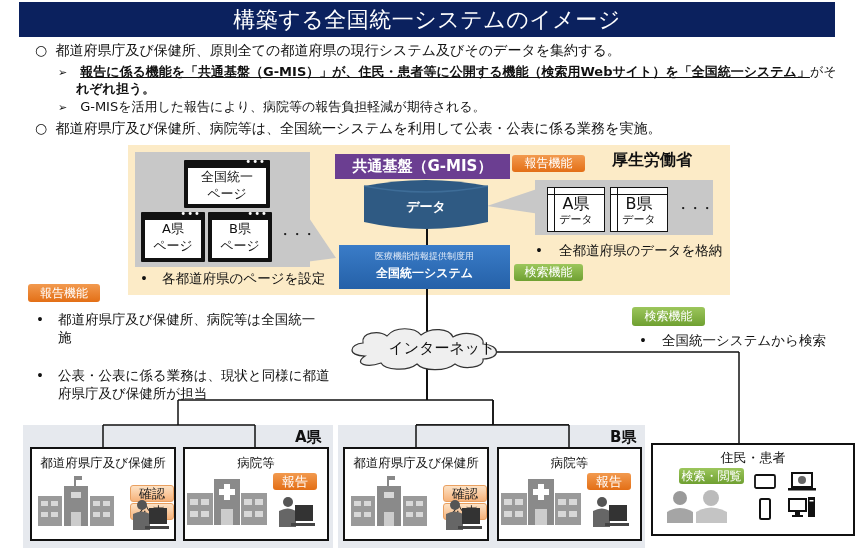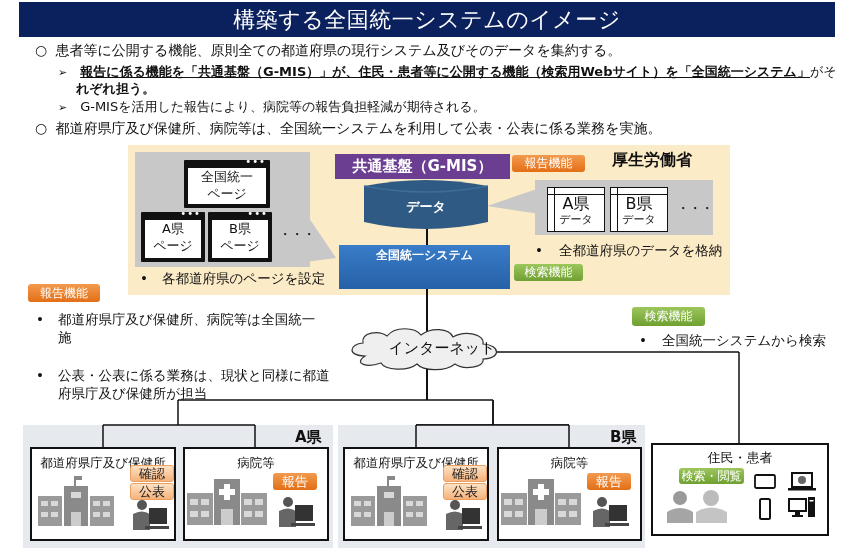--- a/index.html
+++ b/index.html
@@ -22,31 +22,31 @@
   .bluebox{left:339px;top:245px;width:171px;height:44px;background:linear-gradient(#3a7cc8,#2561a8);color:#fff;text-align:center;}
   .bluebox .sub{font-size:9px;line-height:13px;margin-top:5px;color:#dfe9f7;}
   .bluebox .main{font-size:12px;font-weight:bold;line-height:20px;}
   .dtable{background:#fff;border:1.5px solid #111;text-align:center;}
   .dtable .big{font-size:16px;line-height:19px;margin-top:6px;}
   .dtable .small{font-size:11px;line-height:13px;}
   .region{background:#e6e9ee;}
   .wbox{background:#fff;border:2px solid #111;box-sizing:border-box;padding-left:18px;}
   .wbox .h{position:absolute;left:0;right:0;top:6px;text-align:center;font-size:12.5px;}
   .pref-label{font-weight:bold;font-size:15px;}
-  .small-badge{border-radius:3px;font-size:13px;line-height:15px;text-align:center;color:#222;background:linear-gradient(#fde2c5,#f6b27a);border:1px solid #e9a061;}
+  .small-badge{border-radius:3px;font-size:13px;line-height:15px;text-align:center;color:#222;background:linear-gradient(#fde2c5,#f6b27a);border:1px solid #e9a061;margin-top:20px;}
   .txt13{font-size:13.5px;line-height:18px;}
 </style>
 </head>
 <body>
 
 <div class="abs title-bar">構築する全国統一システムのイメージ</div>
 
 <div class="abs line" style="left:35px;top:41px;">
   <span class="circ">○</span>
-  <span>患者等に公開する機能、原則全ての都道府県の現行システム及びそのデータを集約する。</span>
+  <span>都道府県庁及び保健所、原則全ての都道府県の現行システム及びそのデータを集約する。</span>
 </div>
 <div class="abs line" style="left:58px;top:63px;font-size:13px;">
   <span class="arrow">➢</span>
   <span class="bold-u">報告に係る機能を「共通基盤（G-MIS）」が、住民・患者等に公開する機能（検索用Webサイト）を「全国統一システム」</span><span>がそ</span>
 </div>
 <div class="abs line" style="left:76px;top:80px;font-size:13px;font-weight:bold;">れぞれ担う。</div>
 <div class="abs line" style="left:58px;top:98px;font-size:13px;">
   <span class="arrow">➢</span>
   <span>G-MISを活用した報告により、病院等の報告負担軽減が期待される。</span>
 </div>
@@ -118,20 +118,21 @@
 <div class="abs dtable" style="left:610px;top:187px;width:56px;height:43px;">
   <div style="position:absolute;left:6px;top:0;bottom:0;border-left:1.5px solid #111;"></div>
   <div style="position:absolute;left:0;right:0;top:6px;border-top:1.5px solid #111;"></div>
   <div class="big">B県</div>
   <div class="small">データ</div>
 </div>
 <div class="abs" style="left:676px;top:200px;font-size:14px;letter-spacing:-2px;">・・・</div>
 <div class="abs txt13" style="left:535px;top:241px;white-space:nowrap;"><span style="display:inline-block;width:24px;">•</span><span>全都道府県のデータを格納</span></div>
 
 <div class="abs bluebox">
+  <div class="sub">医療機能情報提供制度用</div>
   <div class="main">全国統一システム</div>
 </div>
 <div class="abs badge green" style="left:514px;top:264px;width:69px;height:17px;line-height:17px;">検索機能</div>
 
 <div class="abs badge orange" style="left:28px;top:284px;width:72px;height:18px;">報告機能</div>
 <div class="abs txt13" style="left:36px;top:310px;">
   <span class="abs" style="left:0;top:0;">•</span>
   <div style="margin-left:22px;white-space:nowrap;">
     <div>都道府県庁及び保健所、病院等は全国統一</div>
     <div>施</div>
@@ -286,21 +287,21 @@
   </svg>
   <div class="abs badge orange" style="left:88px;top:24px;width:44px;height:17px;line-height:17px;font-size:13px;">報告</div>
   <svg class="abs" style="left:94px;top:48px;" width="36" height="32">
     <circle cx="9" cy="5" r="5" fill="#555"></circle>
       <path d="M0,14 Q9,9 17,14 L17,30 L0,30 Z" fill="#666"></path>
     <rect x="16" y="8" width="18" height="16" fill="#333"></rect>
       <rect x="12" y="26" width="24" height="3" fill="#444"></rect>
   </svg>
 </div>
 
-<div class="abs wbox" style="left:651px;top:443px;width:178px;height:93px;">
+<div class="abs wbox" style="left:651px;top:443px;width:204px;height:93px;">
   <div class="h" style="top:4px;font-size:13px;">住民・患者</div>
   <div class="abs badge green" style="left:11px;top:23px;width:65px;height:16px;line-height:16px;font-size:12px;margin-left:15px;">検索・閲覧</div>
   <svg class="abs" style="left:14px;top:45px;" width="62" height="34">
     <circle cx="13" cy="8" r="7" fill="#9a9a9a"></circle>
       <path d="M0,33 L0,22 Q13,14 26,22 L26,33 Z" fill="#a5a5a5"></path>
     <circle cx="44" cy="8" r="8" fill="#bbb"></circle>
       <path d="M29,33 L29,22 Q44,13 60,22 L60,33 Z" fill="#c4c4c4"></path>
   </svg>
   <svg class="abs" style="left:101px;top:29px;" width="22" height="16">
     <rect x="1" y="1" width="20" height="13" rx="1.5" fill="none" stroke="#111" stroke-width="1.8"></rect>

